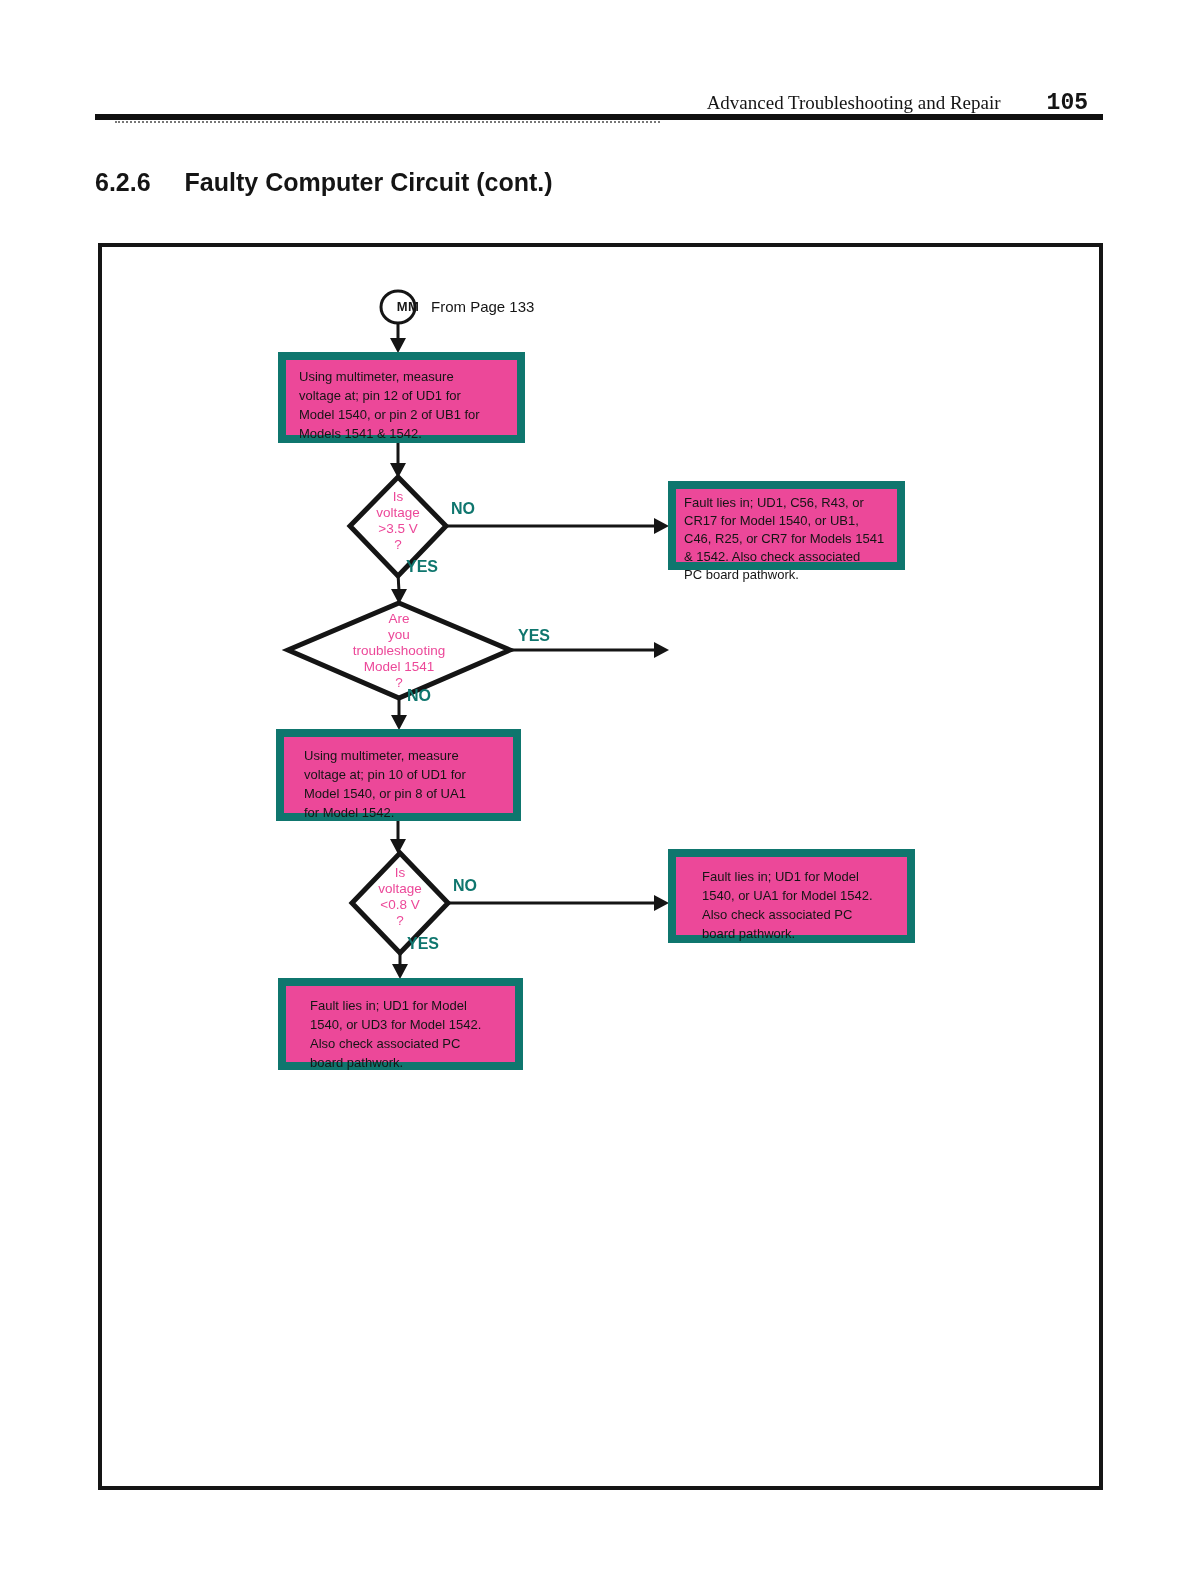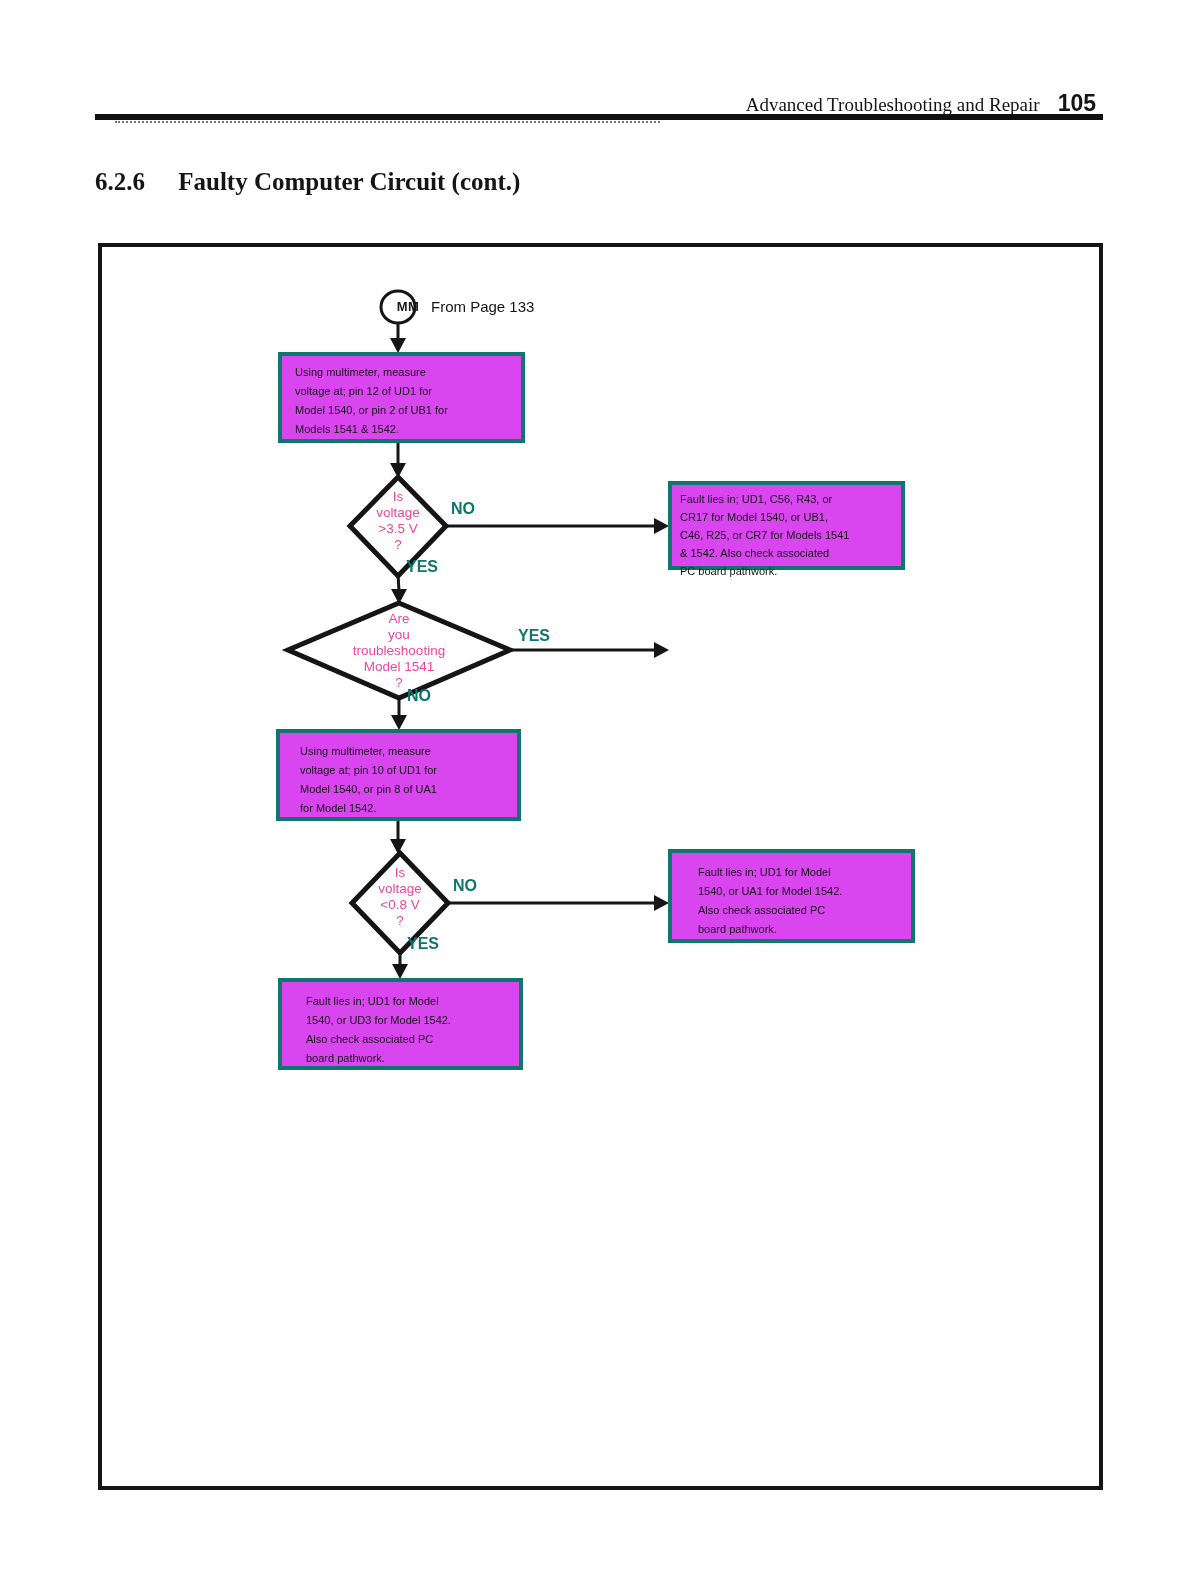--- a/index.html
+++ b/index.html
@@ -4,53 +4,53 @@
 <style>
   html,body { margin:0; padding:0; }
   body { background:#e8e8e8; }
   .page {
     position:relative; width:1200px; height:1586px;
     background:#ffffff; overflow:hidden;
     font-family:"Liberation Sans", sans-serif; color:#151515;
   }
   
   .header-text {
-    position:absolute; top:90px; right:104px;
+    position:absolute; top:90px; right:112px;
     font-family:"Liberation Serif", serif; font-size:19px;
-    white-space:nowrap; display:flex; align-items:baseline;
+    white-space:nowrap; display:flex; align-items:baseline;gap:28px;
   }
   .header-text .pagenum {
     font-size:23px; font-weight:bold; margin-left:18px;
-    font-family:Liberation Sans, sans-serif;
+    font-family:Liberation Mono, monospace;
   }
   .header-rule {
     position:absolute; left:95px; top:114px; width:1008px; height:6px;
     background:#101010;
   }
   .header-rule-artifact {
     position:absolute; left:115px; top:121px; width:545px; height:0;
     border-top:2px dotted #777;
   }
   .section-heading {
     position:absolute; left:95px; top:168px;
-    font-family:Liberation Serif, serif; font-size:25px; font-weight:bold;
+    font-family:Liberation Sans, sans-serif; font-size:25px; font-weight:bold;
     white-space:nowrap;
   }
   .section-heading .sec-title { margin-left:27px; }
 
   
   .frame {
     position:absolute; left:98px; top:243px; width:1005px; height:1247px;
     border:4px solid #151515; box-sizing:border-box; background:#ffffff;
   }
   .flow-svg { position:absolute; left:0; top:0; width:1200px; height:1586px; }
   .fc-box {
-    position:absolute; box-sizing:border-box; border:4px solid #0f766e;
-    background:#d946ef; white-space:pre-line;
-    font-size:11px; line-height:19px; color:#151515;
+    position:absolute; box-sizing:border-box; border:8px solid #0f766e;
+    background:#ec4899; white-space:pre-line;
+    font-size:13px; line-height:19px; color:#151515;
   }
   .diamond-text {
     position:absolute; text-align:center; white-space:pre-line;
     font-size:13.5px; line-height:16px; color:#ec4899;
   }
   .branch-label {
     position:absolute; font-size:16px; font-weight:bold; white-space:nowrap;
     color:#0f766e;
   }
   .start-label {

